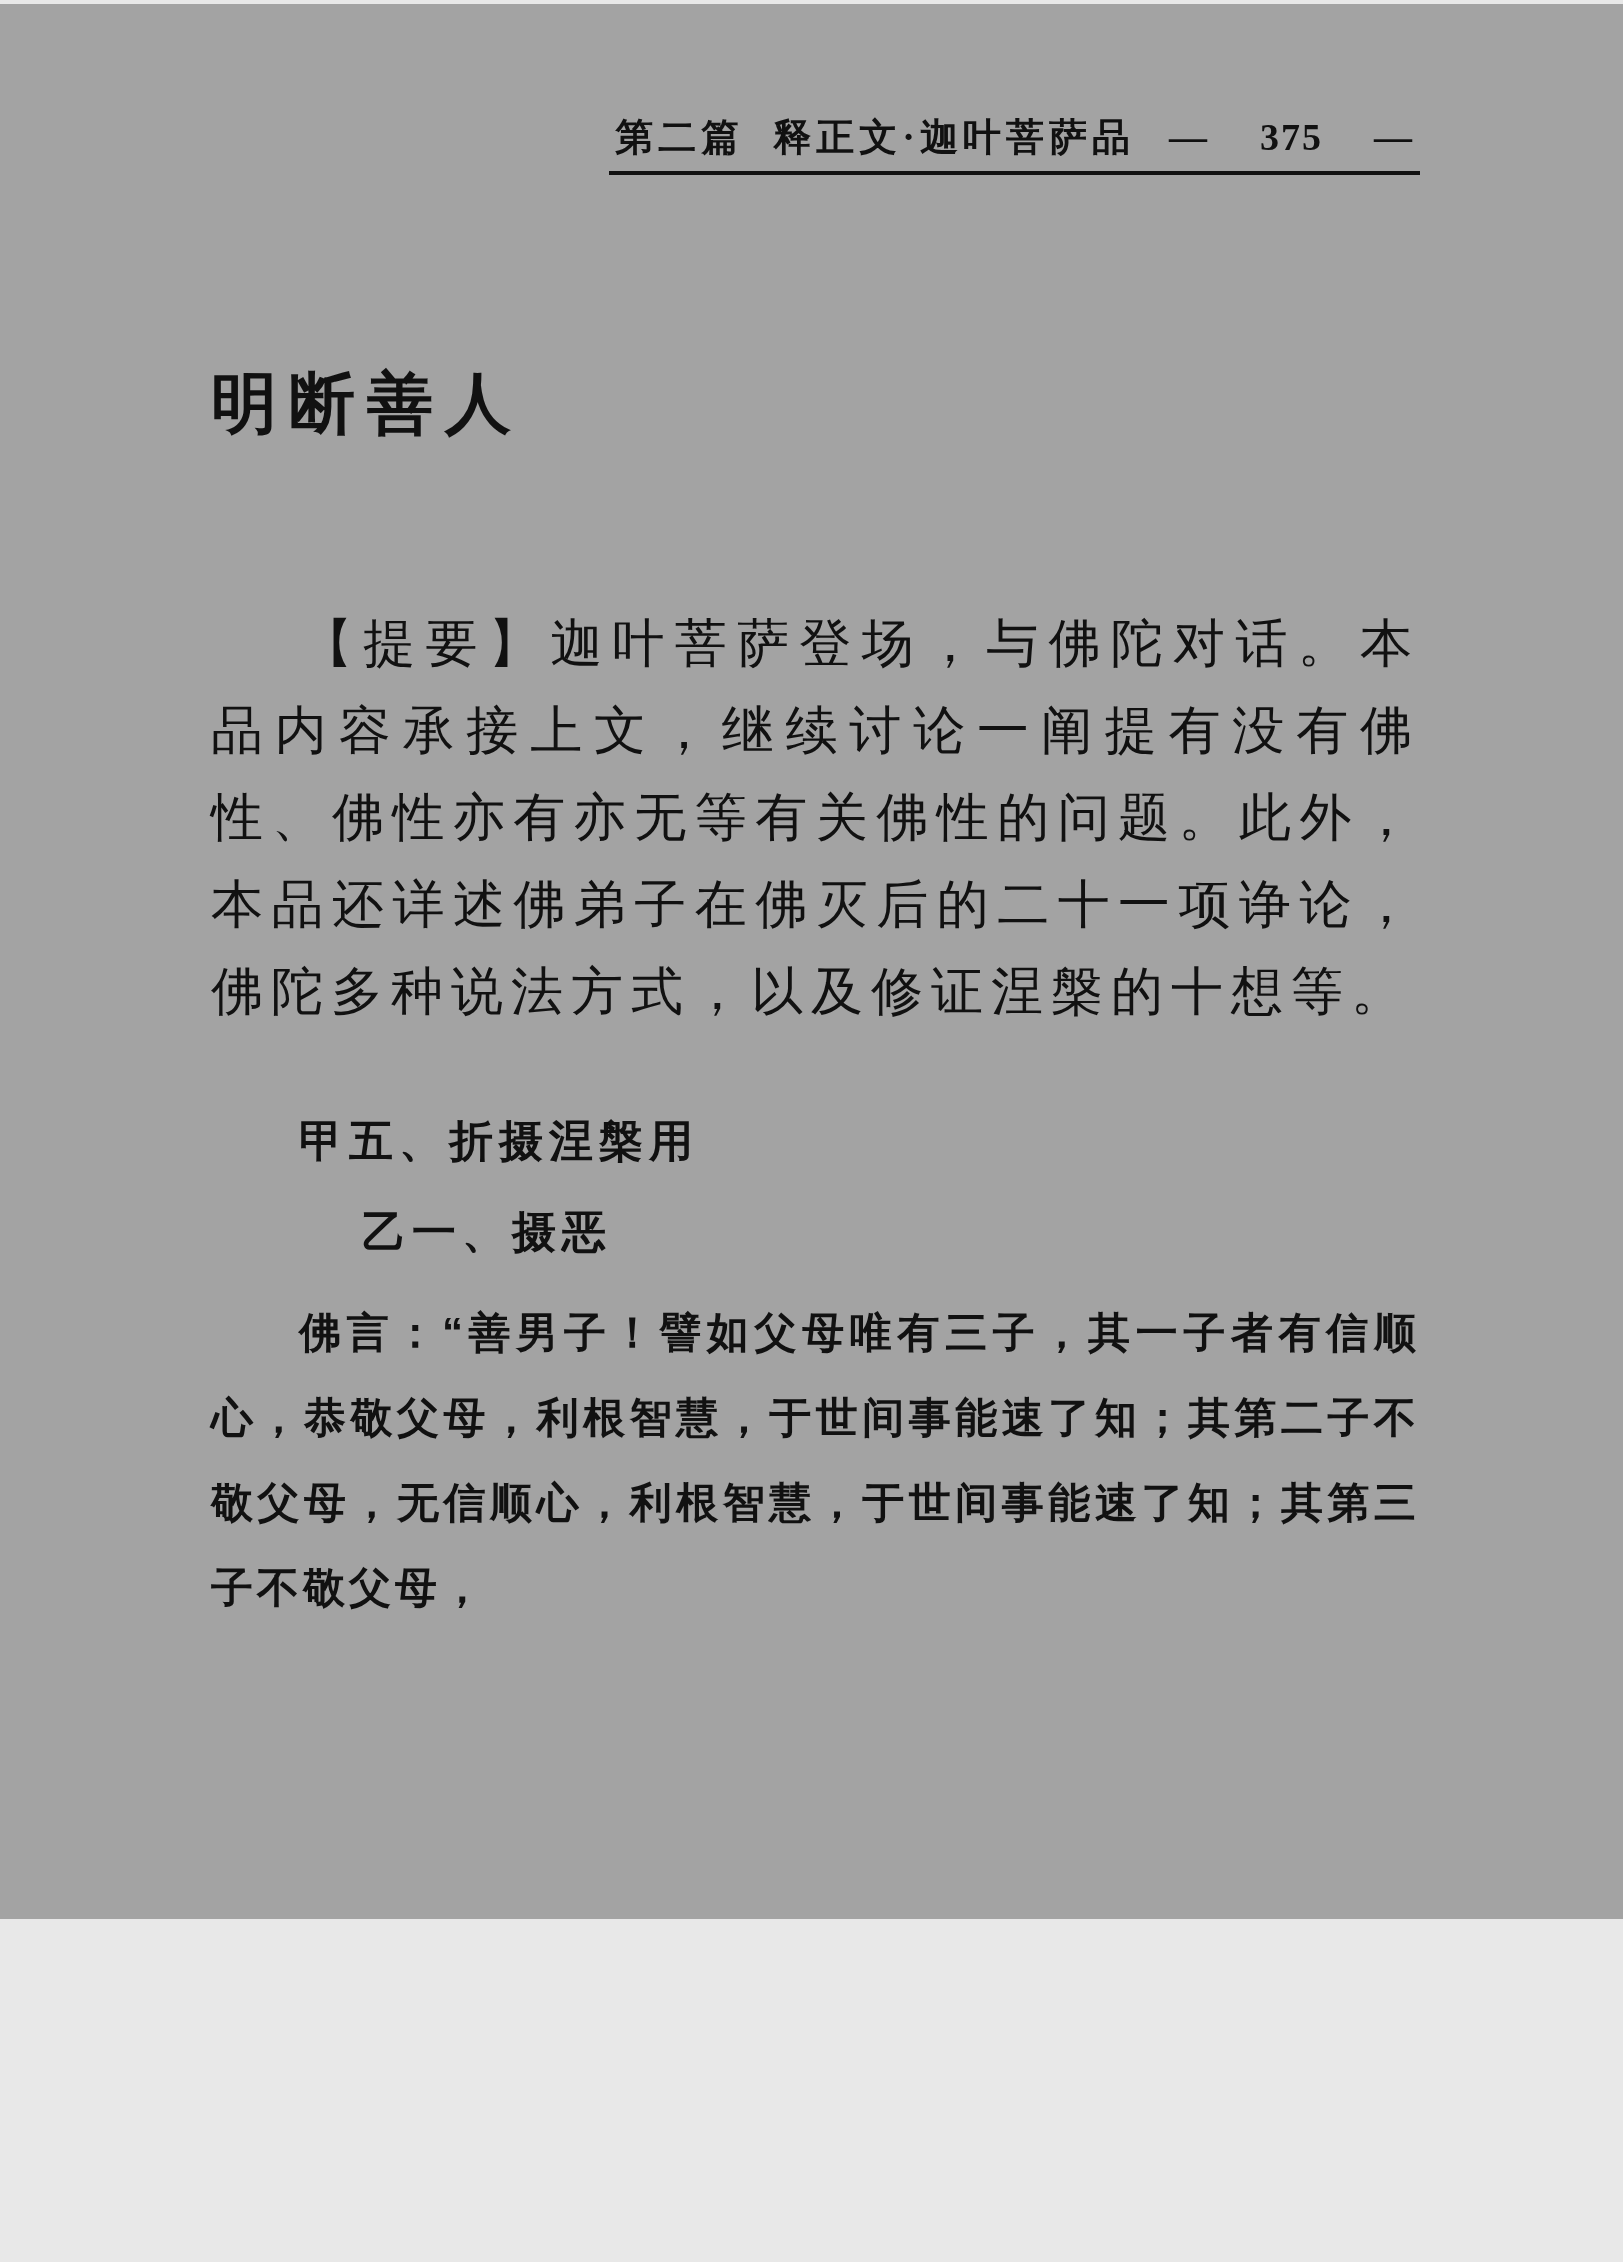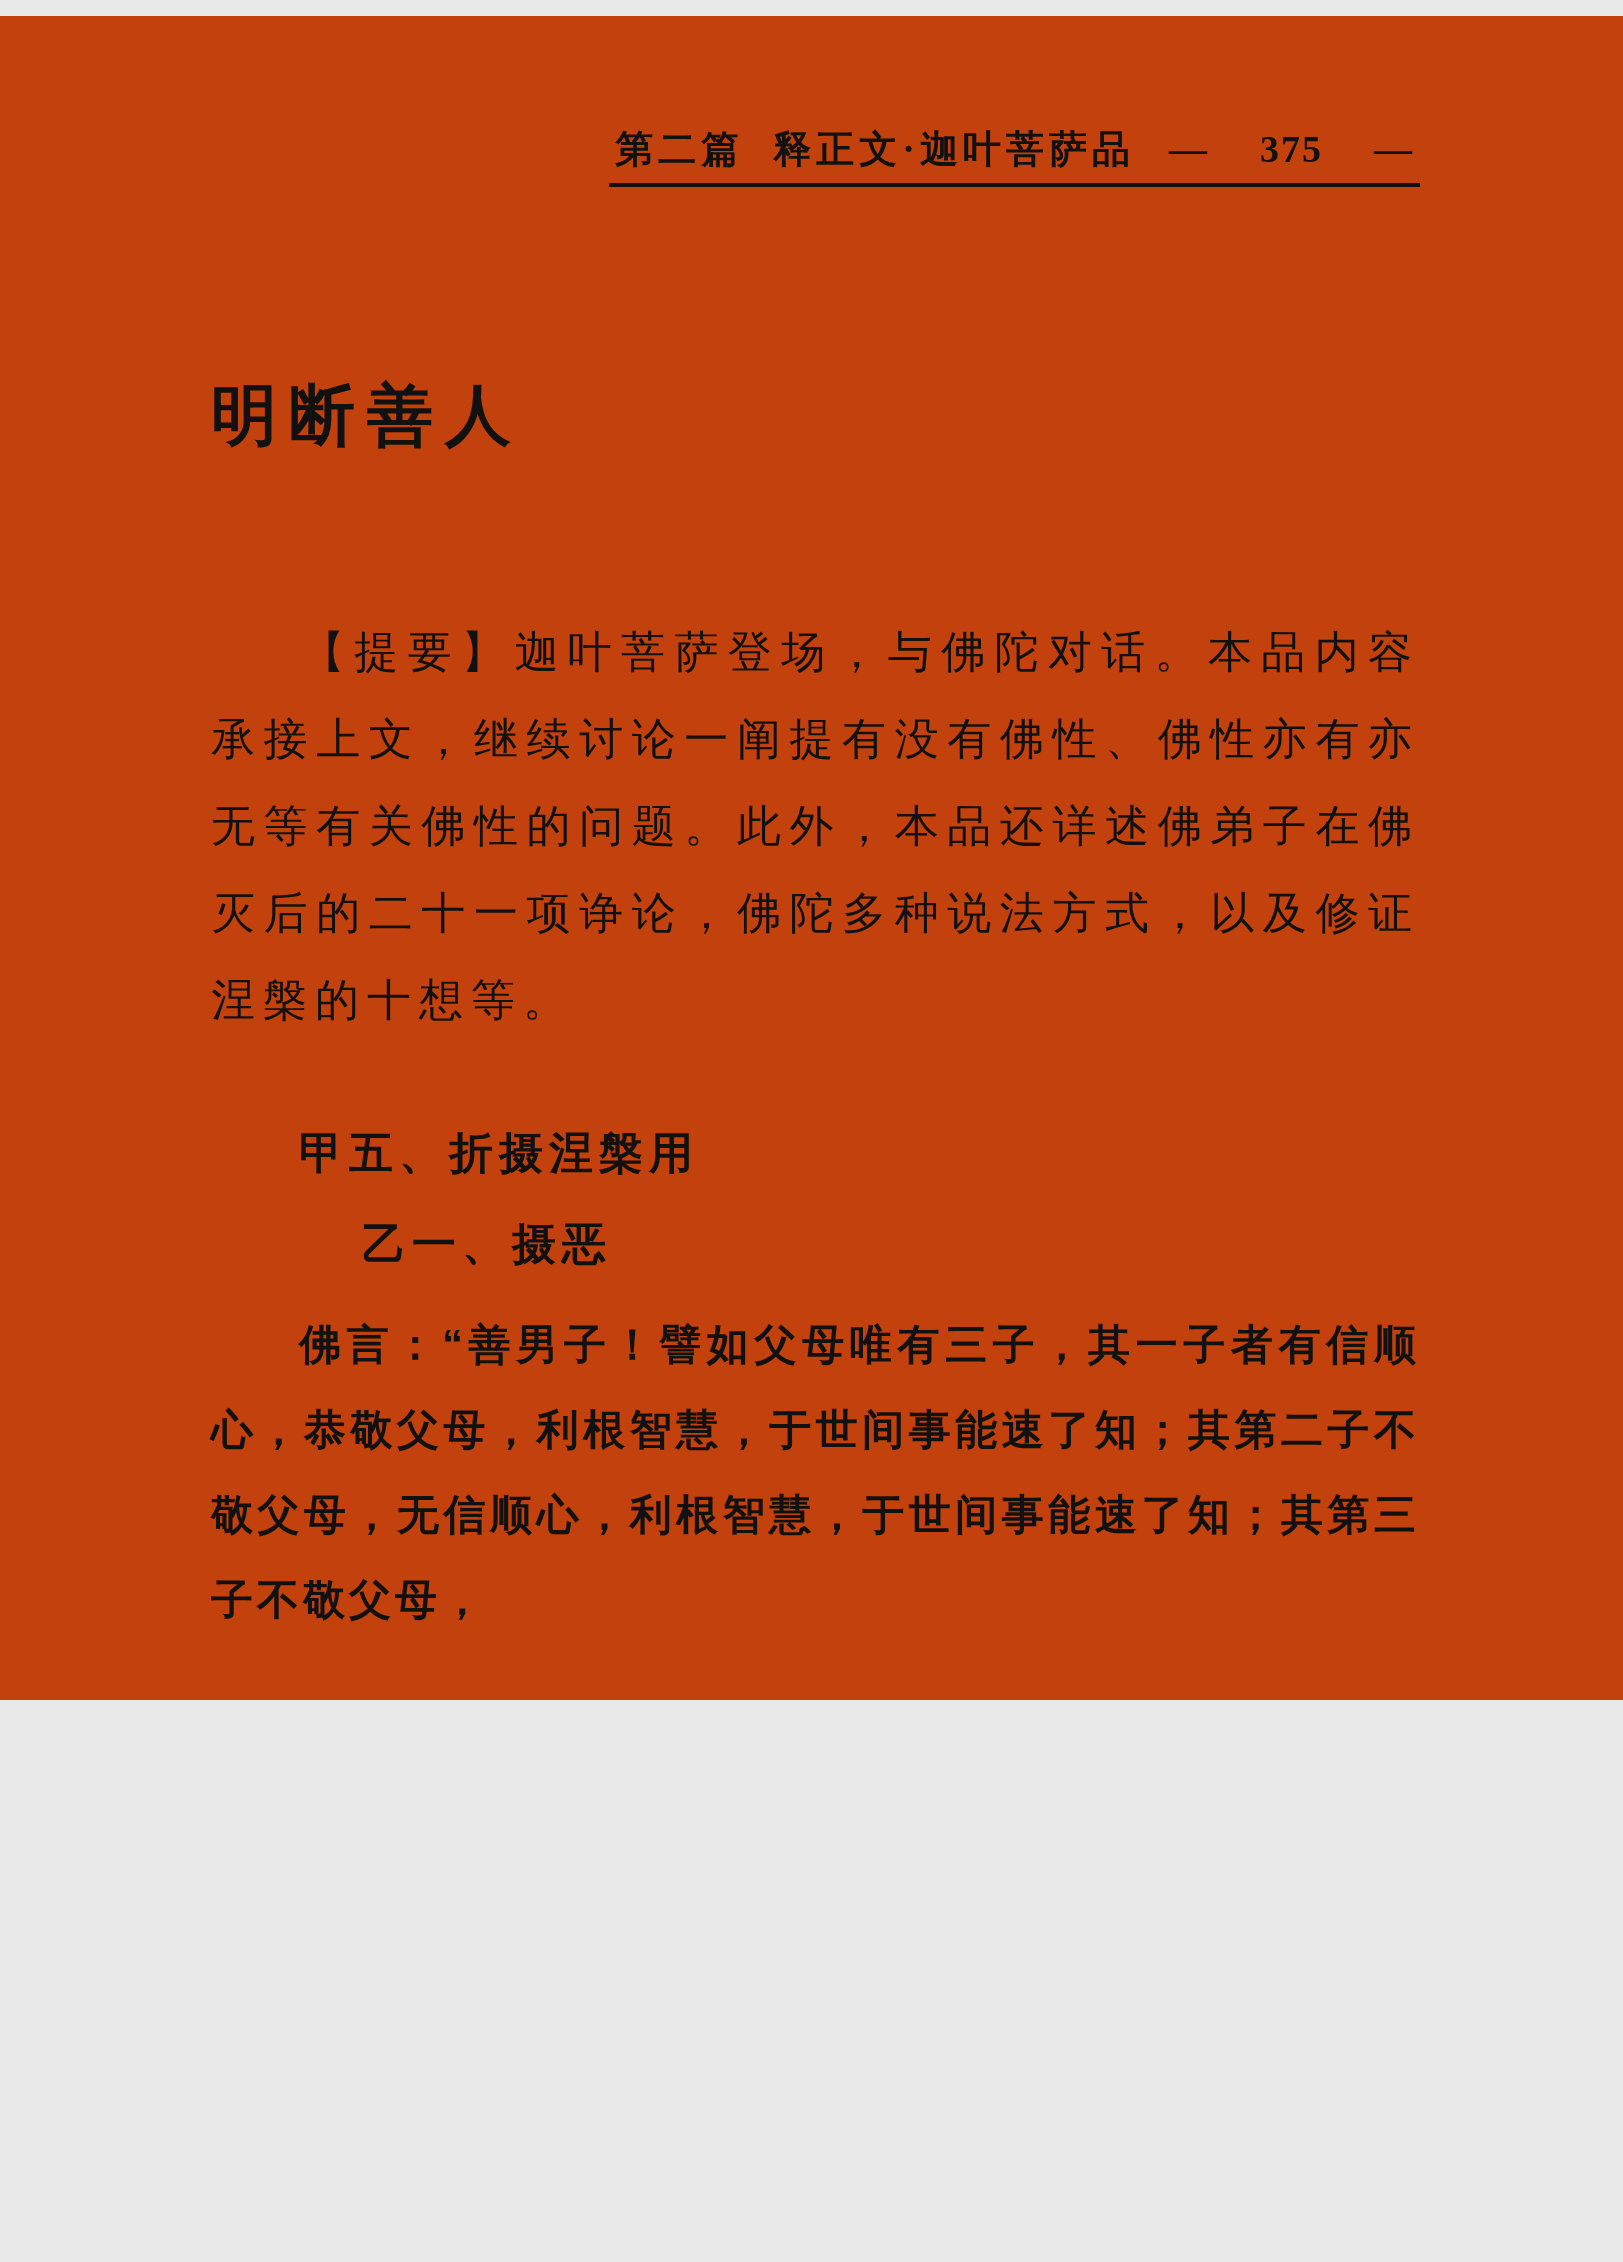--- a/index.html
+++ b/index.html
@@ -1,21 +1,21 @@
 <!DOCTYPE html>
 <html><head>
 <meta charset="utf-8">
 <style>
   html, body { margin: 0; padding: 0; background: #e8e8e8; }
   .page {
     position: relative;
     width: 1624px;
-    height: 1684px;
-    margin: 16px auto;
-    background: #c2410c;
+    height: 1915px;
+    margin: 4px auto;
+    background: #a3a3a3;
     color: #111111;
     overflow: hidden;
     box-sizing: border-box;
     padding: 0 204px 0 211px;
   }
   
   .header {
     margin-top: 111px;
     text-align: right;
     font-family: "Liberation Serif", "DejaVu Serif", serif;
@@ -37,22 +37,22 @@
     margin-top: 191px;
     font-family: "Liberation Serif", "DejaVu Serif", serif;
     font-weight: 900;
     font-size: 66px;
     line-height: 1.15;
     letter-spacing: 12px;
   }
   
   .abstract {
     margin-top: 159px;
-    font-family: Liberation Mono, monospace;
-    font-size: 44px;
+    font-family: Liberation Sans, sans-serif;
+    font-size: 52px;
     line-height: 87px;
     letter-spacing: 8px;
     text-align: justify;
     text-justify: inter-ideograph;
     text-indent: 90px;
   }
   
   .outline { margin-top: 84px; }
   .outline-heading {
     font-family: "Liberation Sans", "DejaVu Sans", sans-serif;

